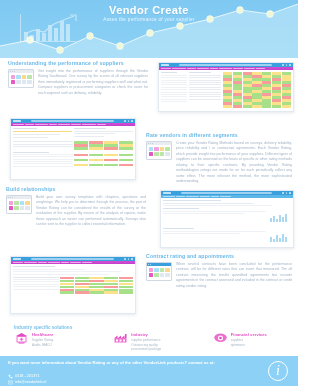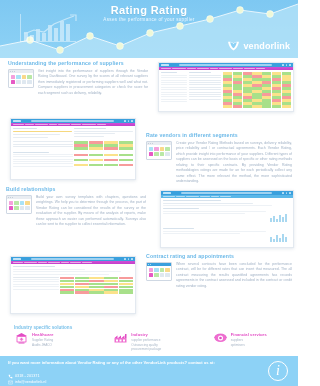--- a/index.html
+++ b/index.html
@@ -137,30 +137,23 @@
           <rect x="24" y="21" width="4" height="8"></rect>
         <rect x="30" y="13" width="4" height="16"></rect>
           <rect x="36" y="16" width="4" height="13"></rect>
         <rect x="42" y="9" width="4" height="20"></rect>
           <rect x="48" y="12" width="4" height="17"></rect>
       </g>
       <polyline points="6,22 16,18 26,20 36,12 48,7 56,4" fill="none" stroke="#ffffff" stroke-width="1.2" opacity=".95"></polyline>
       <path d="M52,3 L58,3 L58,9" fill="none" stroke="#ffffff" stroke-width="1.2" opacity=".95"></path>
     </svg>
 
-    <div class="hero-title">Rating Rating</div>
+    <div class="hero-title">Vendor Create</div>
     <div class="hero-sub">Asses the performance of your supplier</div>
 
-    <div class="brand">
-      <svg class="brand-mark" viewBox="0 0 24 24">
-        <path d="M2,5 C2,5 8,4 12,8 C16,4 22,5 22,5 C22,5 21,16 12,21 C3,16 2,5 2,5 Z" fill="#ffffff"></path>
-        <path d="M12,9 C14,6 18,6 18,6 C18,6 17,14 12,17 C7,14 6,6 6,6 C6,6 10,6 12,9 Z" fill="#8dd2f6"></path>
-      </svg>
-      <span class="brand-word">vendorlink</span>
-    </div>
   </div>
 
   <div class="shot" style="left:158px; top:62px; width:136px; height:50px;">
     <div class="shot-top">
       <span class="shot-logo"></span>
       <span class="shot-title"></span>
       <span class="shot-ctl"></span>
       <span class="shot-ctl"></span>
       <span class="shot-ctl"></span>
     </div>

